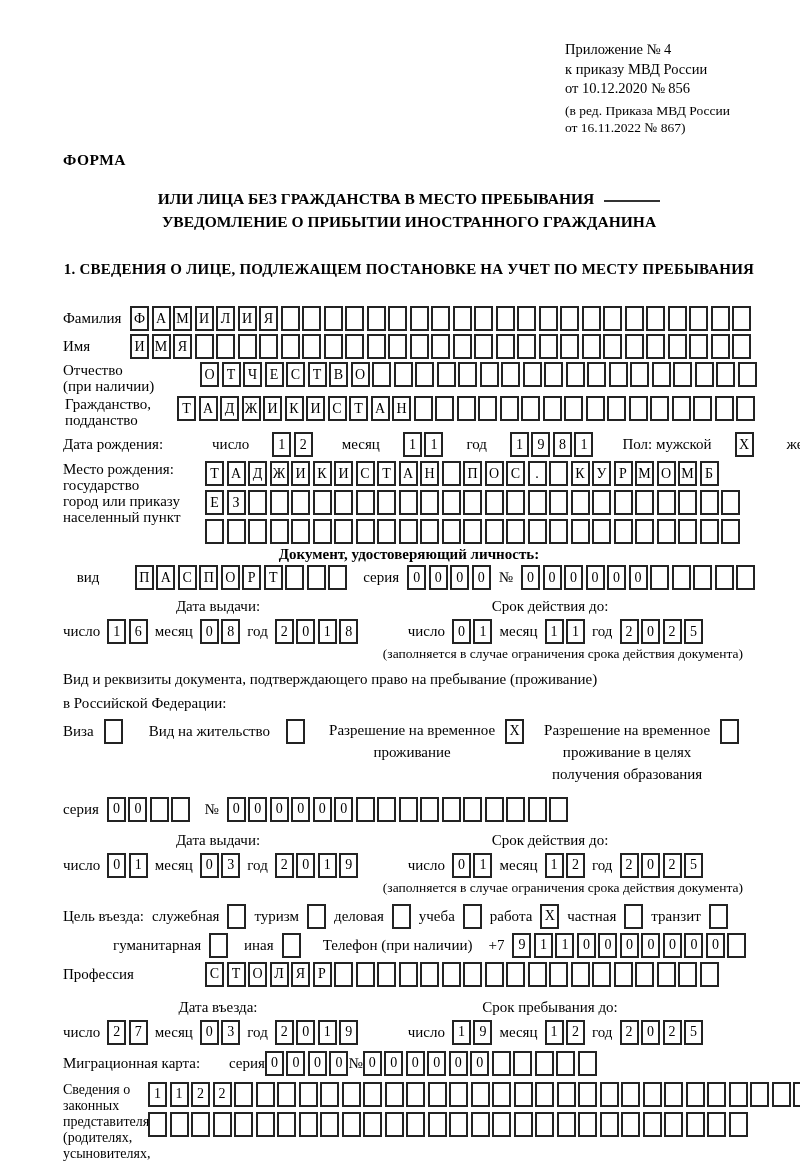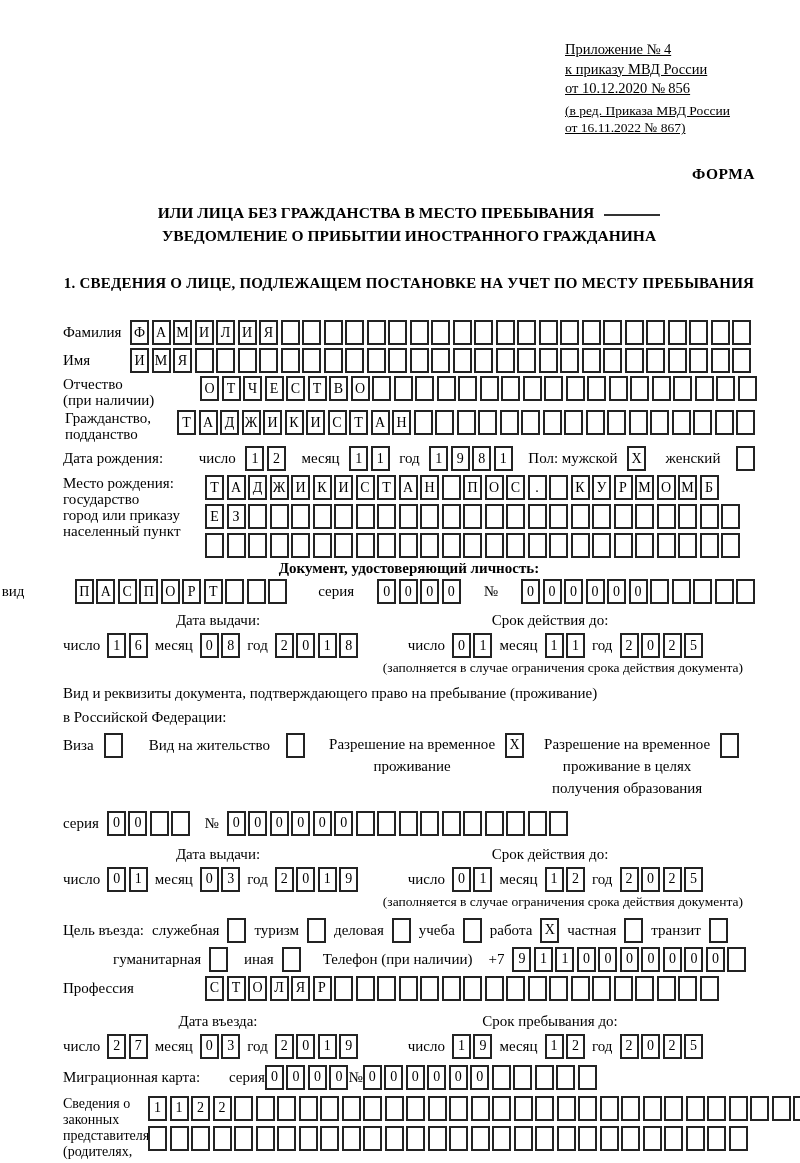--- a/index.html
+++ b/index.html
@@ -6,23 +6,23 @@
   html,body { background:#ffffff; }
   .page {
     width:800px; height:1163px; margin:0 auto; background:#ffffff;
     font-family:"Liberation Serif","DejaVu Serif",serif; color:#000;
     font-size:15px; padding:40px 45px 0 63px; overflow:hidden; position:relative;
   }
   .pre { white-space:pre-line; }
   .bold { font-weight:bold; }
   .c { text-align:center; }
 
-  .hdr { margin-left:502px; line-height:1.35; font-size:14.5px;text-decoration:underline; }
+  .hdr { margin-left:502px; line-height:1.35; font-size:14.5px; }
   .hdr-rev { margin-top:3px; font-size:13.5px; line-height:1.3; }
-  .forma { margin-top:28px; text-align:right; font-size:15.5px; letter-spacing:.5px; }
+  .forma { margin-top:14px; font-size:15.5px; letter-spacing:.5px; }
   .title { margin-top:18px; text-align:center; font-size:15.5px; line-height:1.5; }
   .blank { display:inline-block; width:56px; height:2px; background:#333; margin-left:10px; margin-bottom:2px; }
   .sec1 { margin-top:28px; text-align:center; font-size:15px; letter-spacing:.2px; }
 
   .row { display:flex; align-items:flex-start; flex-wrap:nowrap; }
   .lbl { line-height:25px; flex:none; }
   .lbl-multi { line-height:16px; flex:none; }
   .cells { display:flex; gap:2.5px; flex:none; }
   .cell {
     width:19px; height:25px; border:2px solid #232323; flex:none;
@@ -196,21 +196,21 @@
         <span class="cell"></span>
         <span class="cell"></span>
         <span class="cell"></span>
         <span class="cell"></span>
         <span class="cell"></span>
         <span class="cell"></span>
         <span class="cell"></span>
       </div>
   </div>
 
-  <div class="row mt4" style="align-items:center; gap:0;justify-content:space-between;">
+  <div class="row mt4" style="align-items:center; gap:23px;">
     <span class="lbl">Дата рождения:</span>
     <span class="lbl" style="margin-left:26px">число</span>
     <span class="cells">
         <span class="cell">1</span>
         <span class="cell">2</span>
       </span>
     <span class="lbl" style="margin-left:6px">месяц</span>
     <span class="cells">
         <span class="cell">1</span>
         <span class="cell">1</span>
@@ -316,21 +316,21 @@
           <span class="cell"></span>
           <span class="cell"></span>
           <span class="cell"></span>
           <span class="cell"></span>
         </div>
     </div>
   </div>
 
   <div class="c bold mt2">Документ, удостоверяющий личность:</div>
 
-  <div class="row mt2" style="align-items:center; gap:23px;">
+  <div class="row mt2" style="align-items:center; gap:8px;">
     <span class="lbl w50">вид</span>
     <span class="cells">
         <span class="cell">П</span>
         <span class="cell">А</span>
         <span class="cell">С</span>
         <span class="cell">П</span>
         <span class="cell">О</span>
         <span class="cell">Р</span>
         <span class="cell">Т</span>
         <span class="cell"></span>

